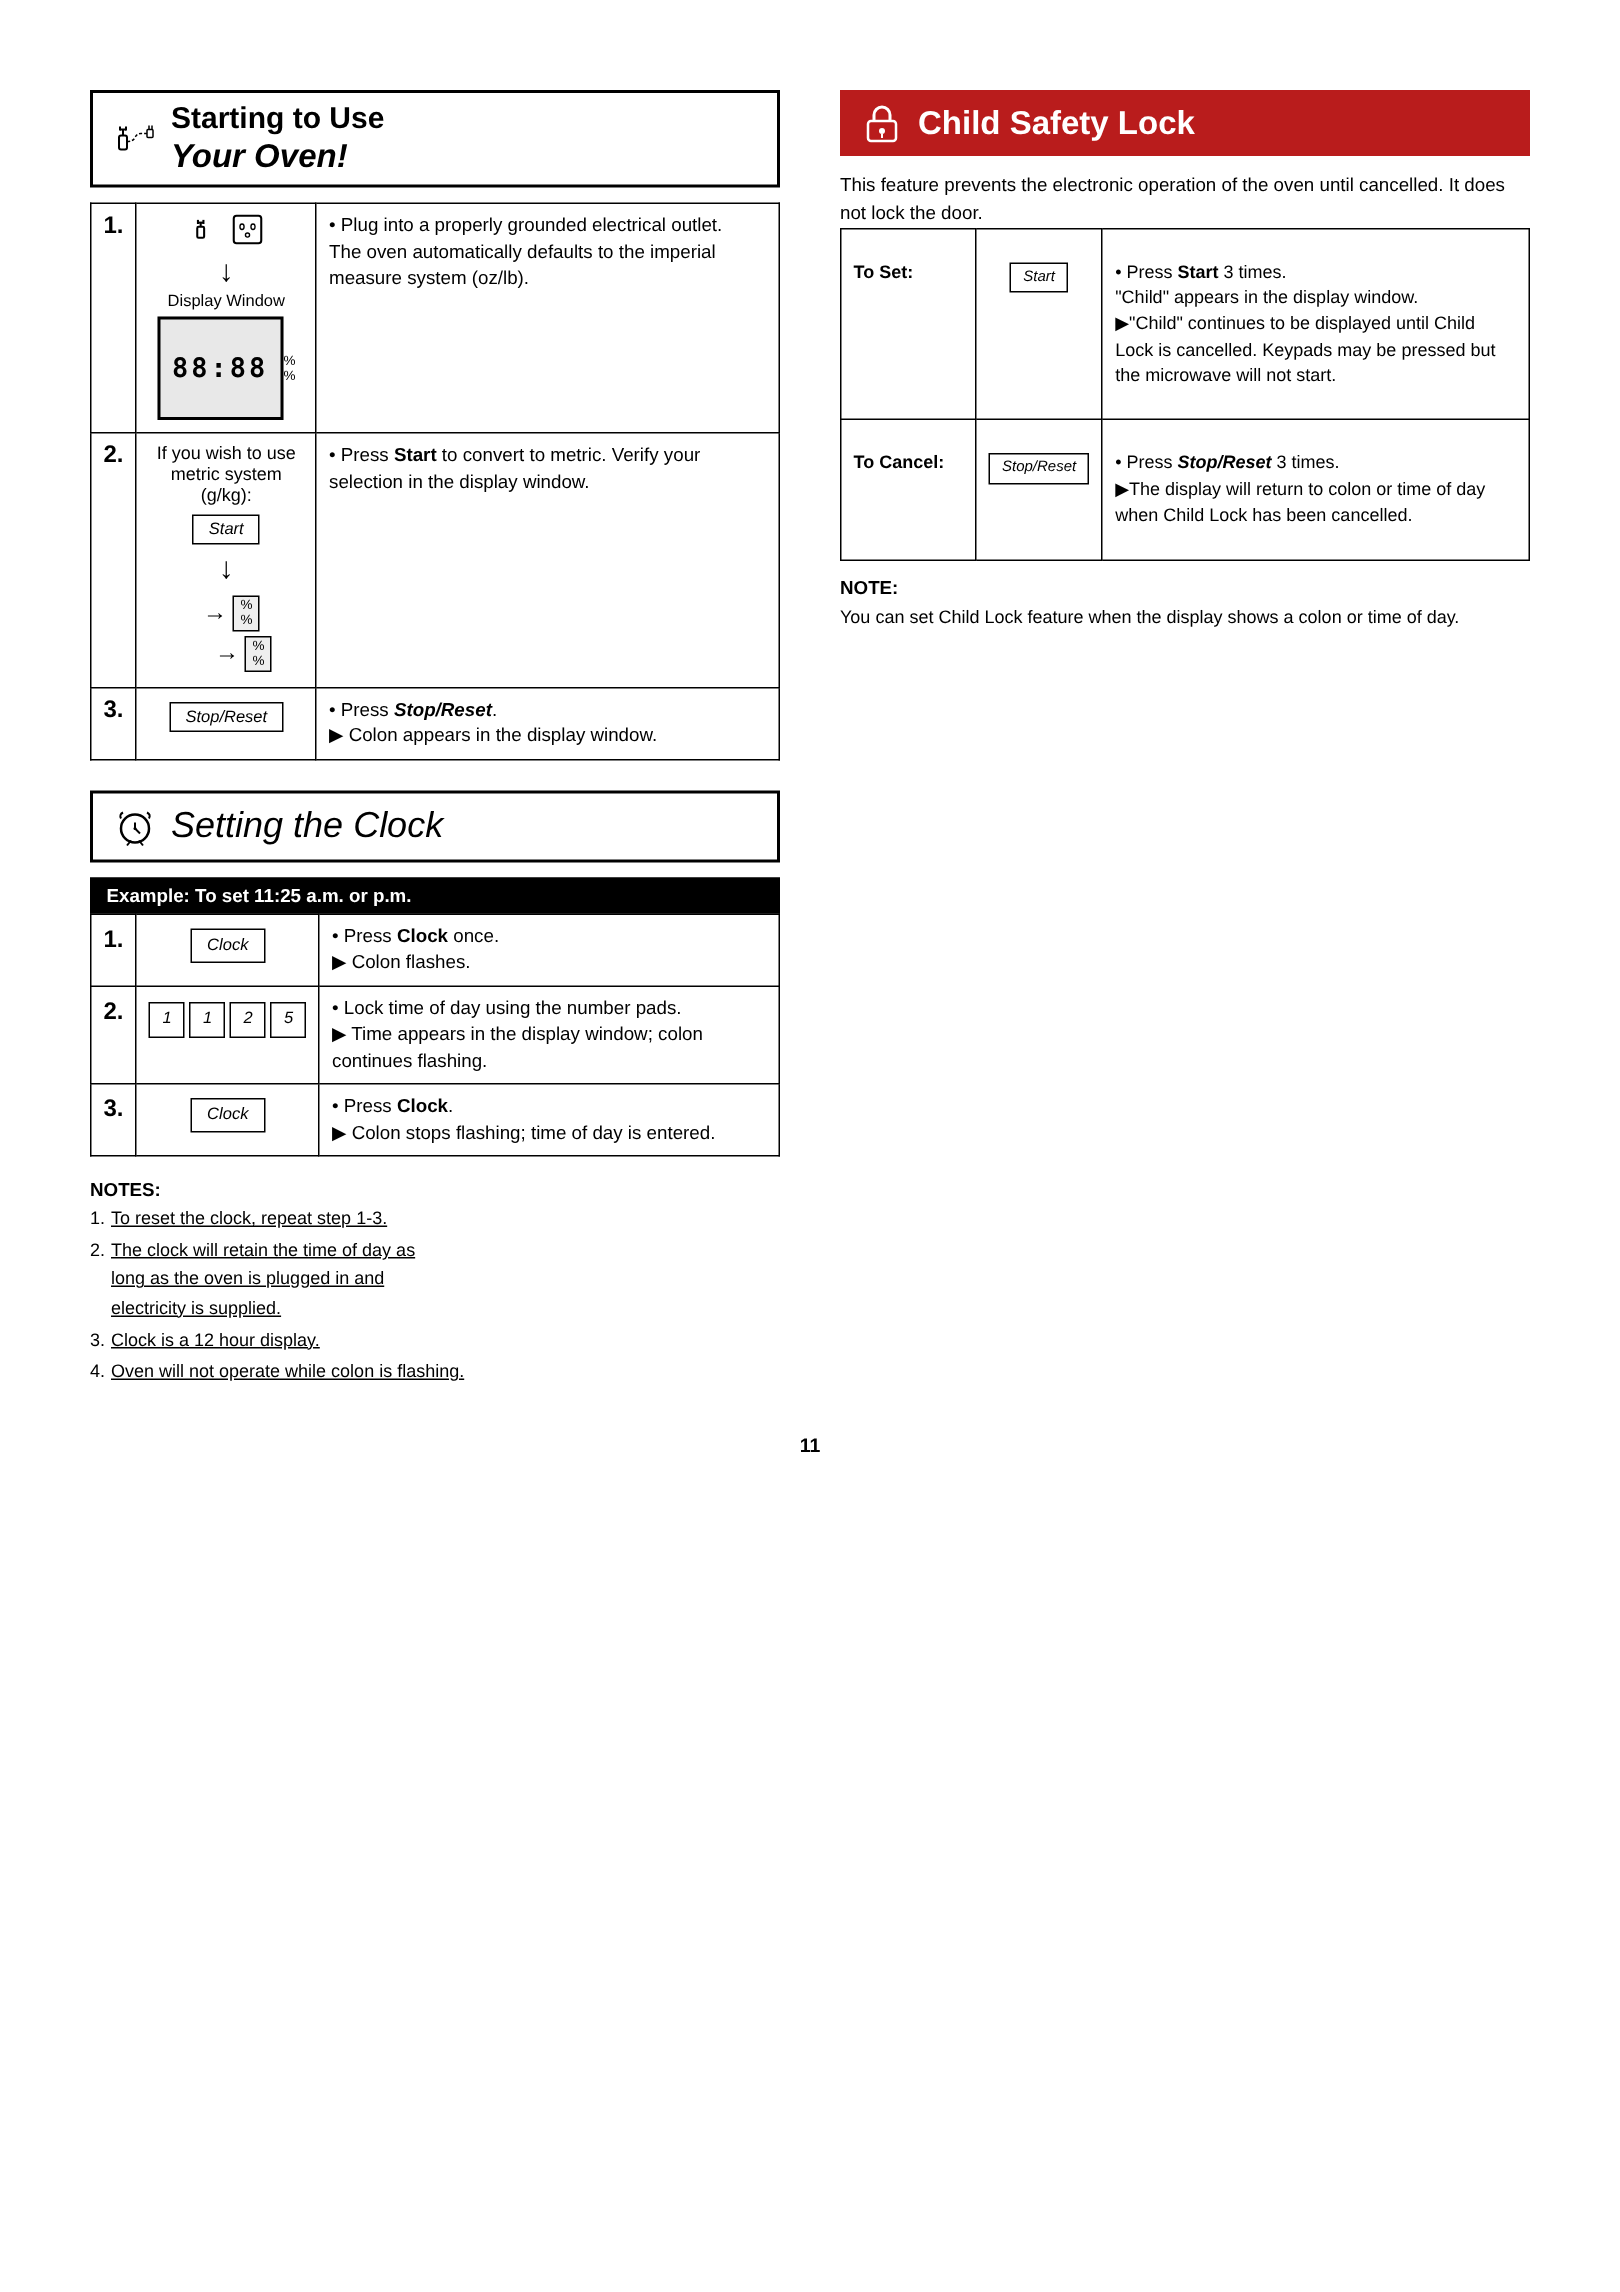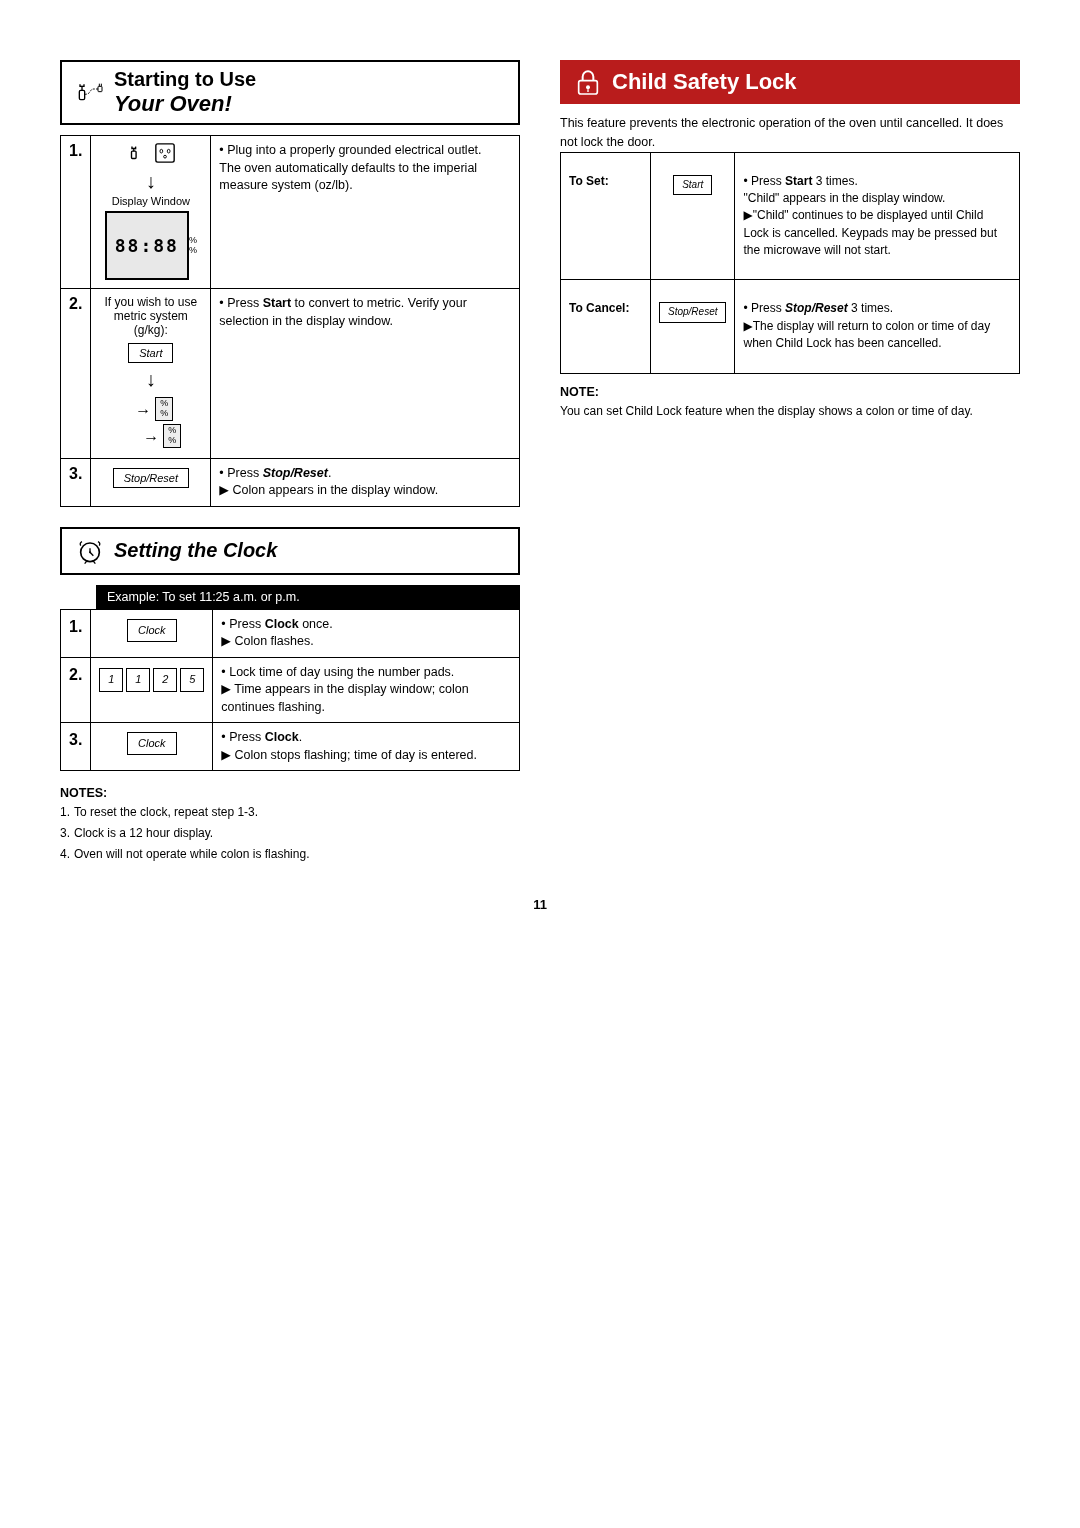--- a/index.html
+++ b/index.html
@@ -213,24 +213,23 @@
     .clock-section {
       grid-column: 1;
       grid-row: 2;
     }
 
     .example-bar {
       border: 1.5px solid #000;
       background: #000;
       color: #fff;
       padding: 4px 10px;
-      font-weight: normal;
+      font-weight: bold;
       font-size: 12.5px;
       margin-bottom: 0;
-      margin-left: 36px;
     }
 
     .clock-table {
       width: 100%;
       border-collapse: collapse;
       border: 1.5px solid #000;
       margin-bottom: 12px;
     }
     .clock-table td {
       border: 1px solid #000;
@@ -249,20 +248,21 @@
       font-size: 12.5px;
     }
     .notes-list {
       list-style: none;
       margin-left: 0;
     }
     .notes-list li {
       padding-left: 14px;
       position: relative;
       margin-bottom: 2px;
+      text-decoration: underline;
     }
     .notes-list li::before {
       content: attr(data-num) '.';
       position: absolute;
       left: 0;
     }
 
     
     .page-number {
       text-align: center;
@@ -457,21 +457,21 @@
         <line x1="24" y1="20" x2="24" y2="26" stroke="#000" stroke-width="2"></line>
         <line x1="24" y1="26" x2="29" y2="31" stroke="#000" stroke-width="2"></line>
         <circle cx="24" cy="26" r="1.5" fill="#000"></circle>
 
         <path d="M10 16 Q8 12 12 10" stroke="#000" stroke-width="2" fill="none"></path>
         <path d="M38 16 Q40 12 36 10" stroke="#000" stroke-width="2" fill="none"></path>
 
         <line x1="20" y1="38" x2="16" y2="43" stroke="#000" stroke-width="2"></line>
         <line x1="28" y1="38" x2="32" y2="43" stroke="#000" stroke-width="2"></line>
       </svg>
-      <h2 style="font-size:20px;font-weight:700;font-style:italic;">Setting the Clock</h2>
+      <h2 style="font-size:24px;font-weight:400;font-style:italic;">Setting the Clock</h2>
     </div>
 
     <div class="example-bar">Example: To set 11:25 a.m. or p.m.</div>
 
     <table class="clock-table">
 
       <tbody>
           <tr>
         <td class="step-num" style="border-right:1px solid #000;width:24px;font-size:16px;font-weight:bold;">1.</td>
         <td class="step-image" style="width:110px;">
@@ -515,20 +515,21 @@
           <span>▶ <span>Colon stops flashing; time of day is entered.</span></span>
         </td>
       </tr>
     </tbody>
       </table>
 
     <div class="notes-section">
       <div class="notes-bold">NOTES:</div>
       <ol class="notes-list">
         <li data-num="1">To reset the clock, repeat step 1-3.</li>
+        <li data-num="2">The clock will retain the time of day as<br>long as the oven is plugged in and<br>electricity is supplied.</li>
         <li data-num="3">Clock is a 12 hour display.</li>
         <li data-num="4">Oven will not operate while colon is flashing.</li>
       </ol>
     </div>
   </div>
 
   <div style="grid-column:2;grid-row:2;"></div>
 
 </div>
 

